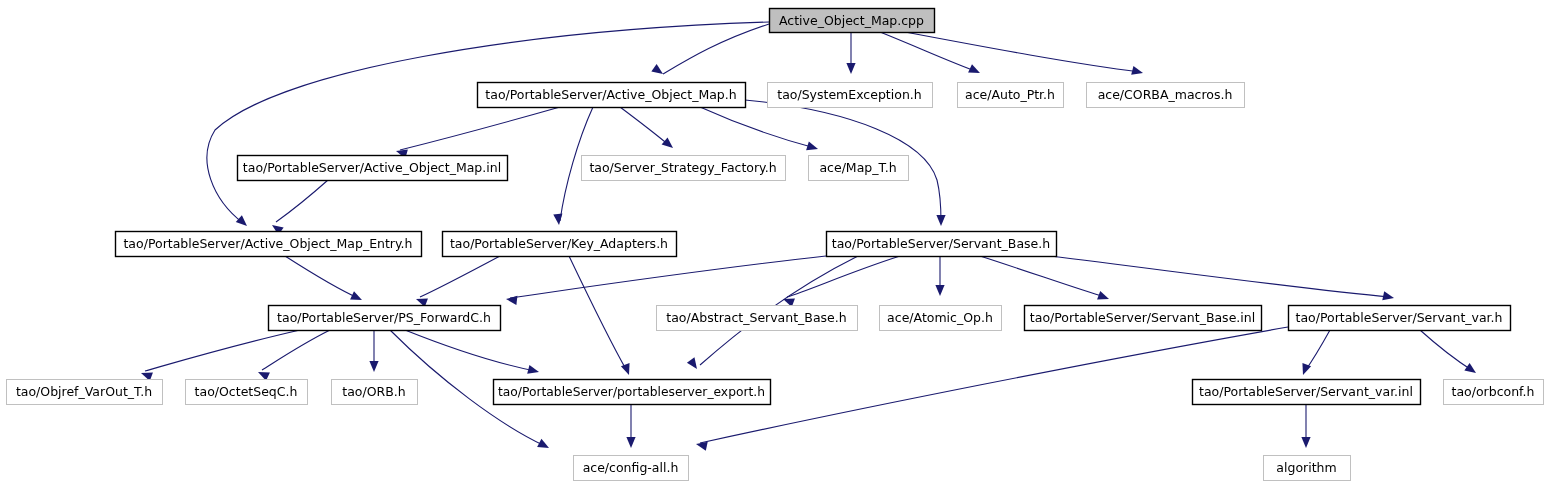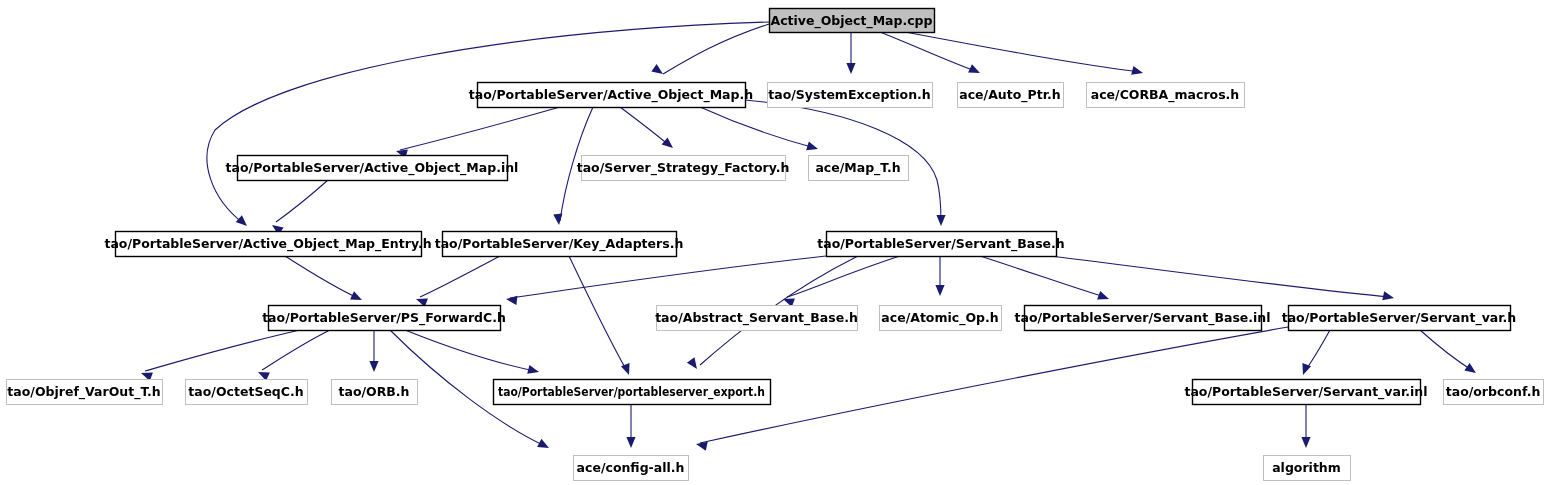--- a/index.html
+++ b/index.html
@@ -7,21 +7,20 @@
     padding: 0;
     background: #ffffff;
   }
   #graph-root {
     position: relative;
     width: 1549px;
     height: 485px;
     background: #ffffff;
     font-family: "DejaVu Sans", "Liberation Sans", sans-serif;
     overflow: hidden;
-    font-weight: bold;
   }
   svg#dep-graph {
     display: block;
     width: 1549px;
     height: 485px;
   }
   .node-box {
     fill: #ffffff;
     stroke: #c0c0c0;
     stroke-width: 1;

